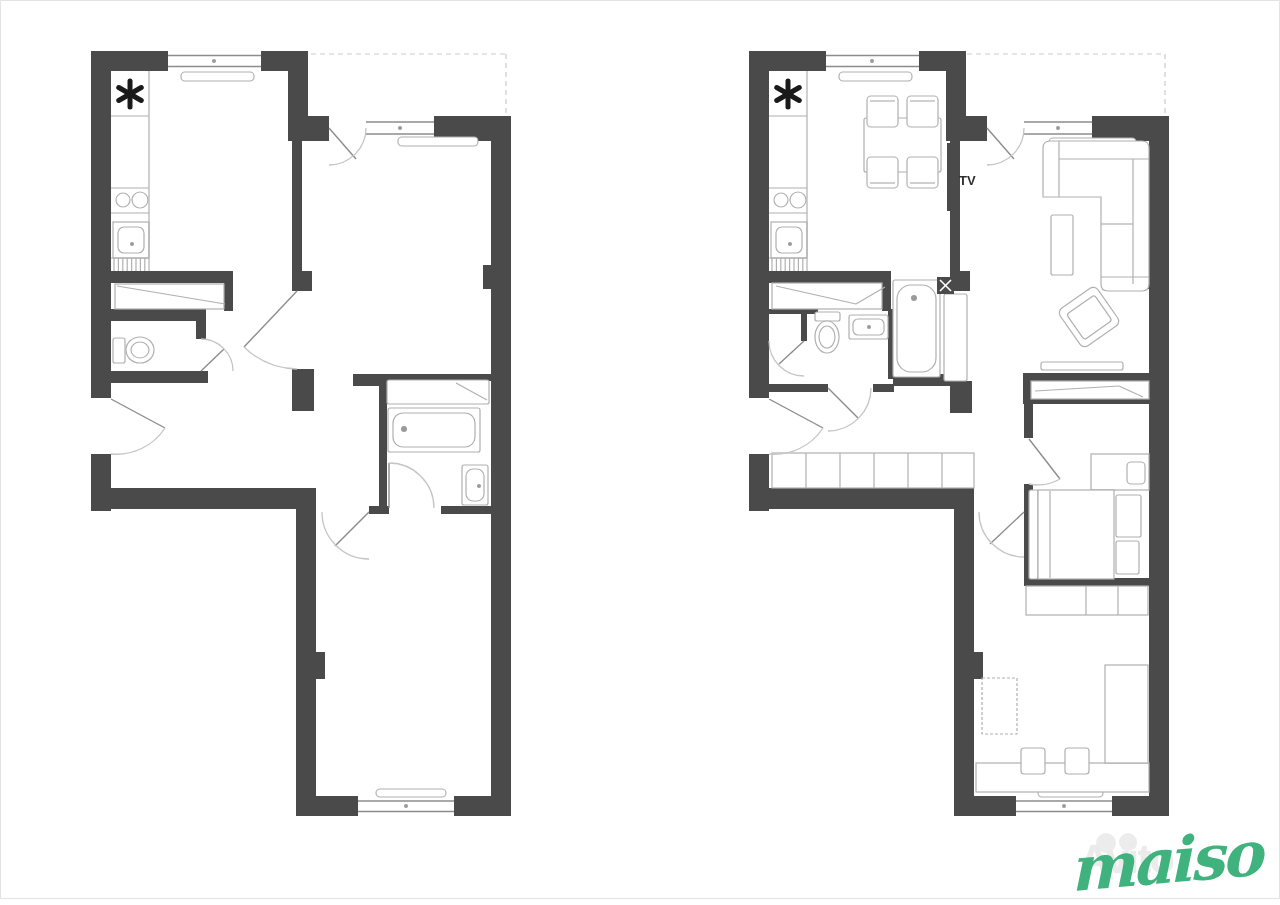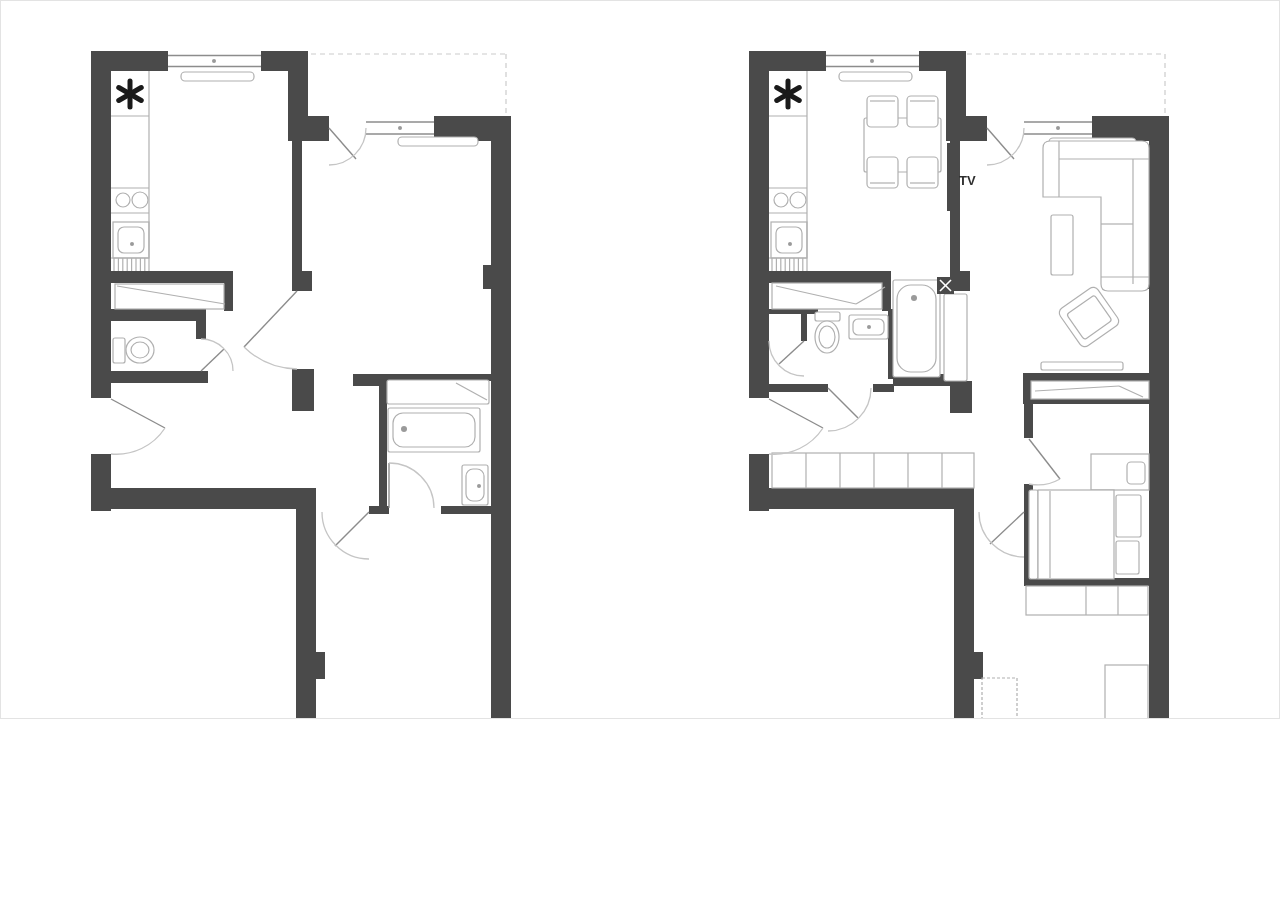--- a/index.html
+++ b/index.html
@@ -1,17 +1,17 @@
 <!DOCTYPE html>
 <html style="--wall: #4a4a4a; --furniture: #b0b0b0; --fixture: #9a9a9a; --window_line: #8c8c8c; --door_arc: #c5c5c5; --door_leaf: #8c8c8c; --dashed: #cccccc; --symbol: #1a1a1a; --tv_text: #2f2f2f; --brand_gray: #ebebeb; --brand_green: #3fb27d; --canvas_border: #e3e3e3;"><head>
 <meta charset="utf-8">
 <style>
   html,body{margin:0;padding:0;background:#fff;}
   .canvas{
-    position:relative;width:1280px;height:719px;background:#fff;
+    position:relative;width:1280px;height:899px;background:#fff;
     border:1px solid var(--canvas_border,#e3e3e3);box-sizing:border-box;
     overflow:hidden;font-family:"Liberation Sans",sans-serif;text-decoration:underline;
   }
   svg{position:absolute;left:0;top:0;}
   .wall{fill:var(--wall,#4a4a4a);stroke:none;}
   .furn{fill:#ffffff;stroke:var(--furniture,#aeaeae);stroke-width:1.2;}
   .furn-line{stroke:var(--furniture,#aeaeae);stroke-width:1.2;fill:none;}
   .win-line{stroke:var(--window_line,#8c8c8c);stroke-width:1.3;fill:none;}
   .white-line{stroke:#ffffff;stroke-width:1.6;}
   .dot{fill:var(--fixture,#9a9a9a);stroke:none;}

